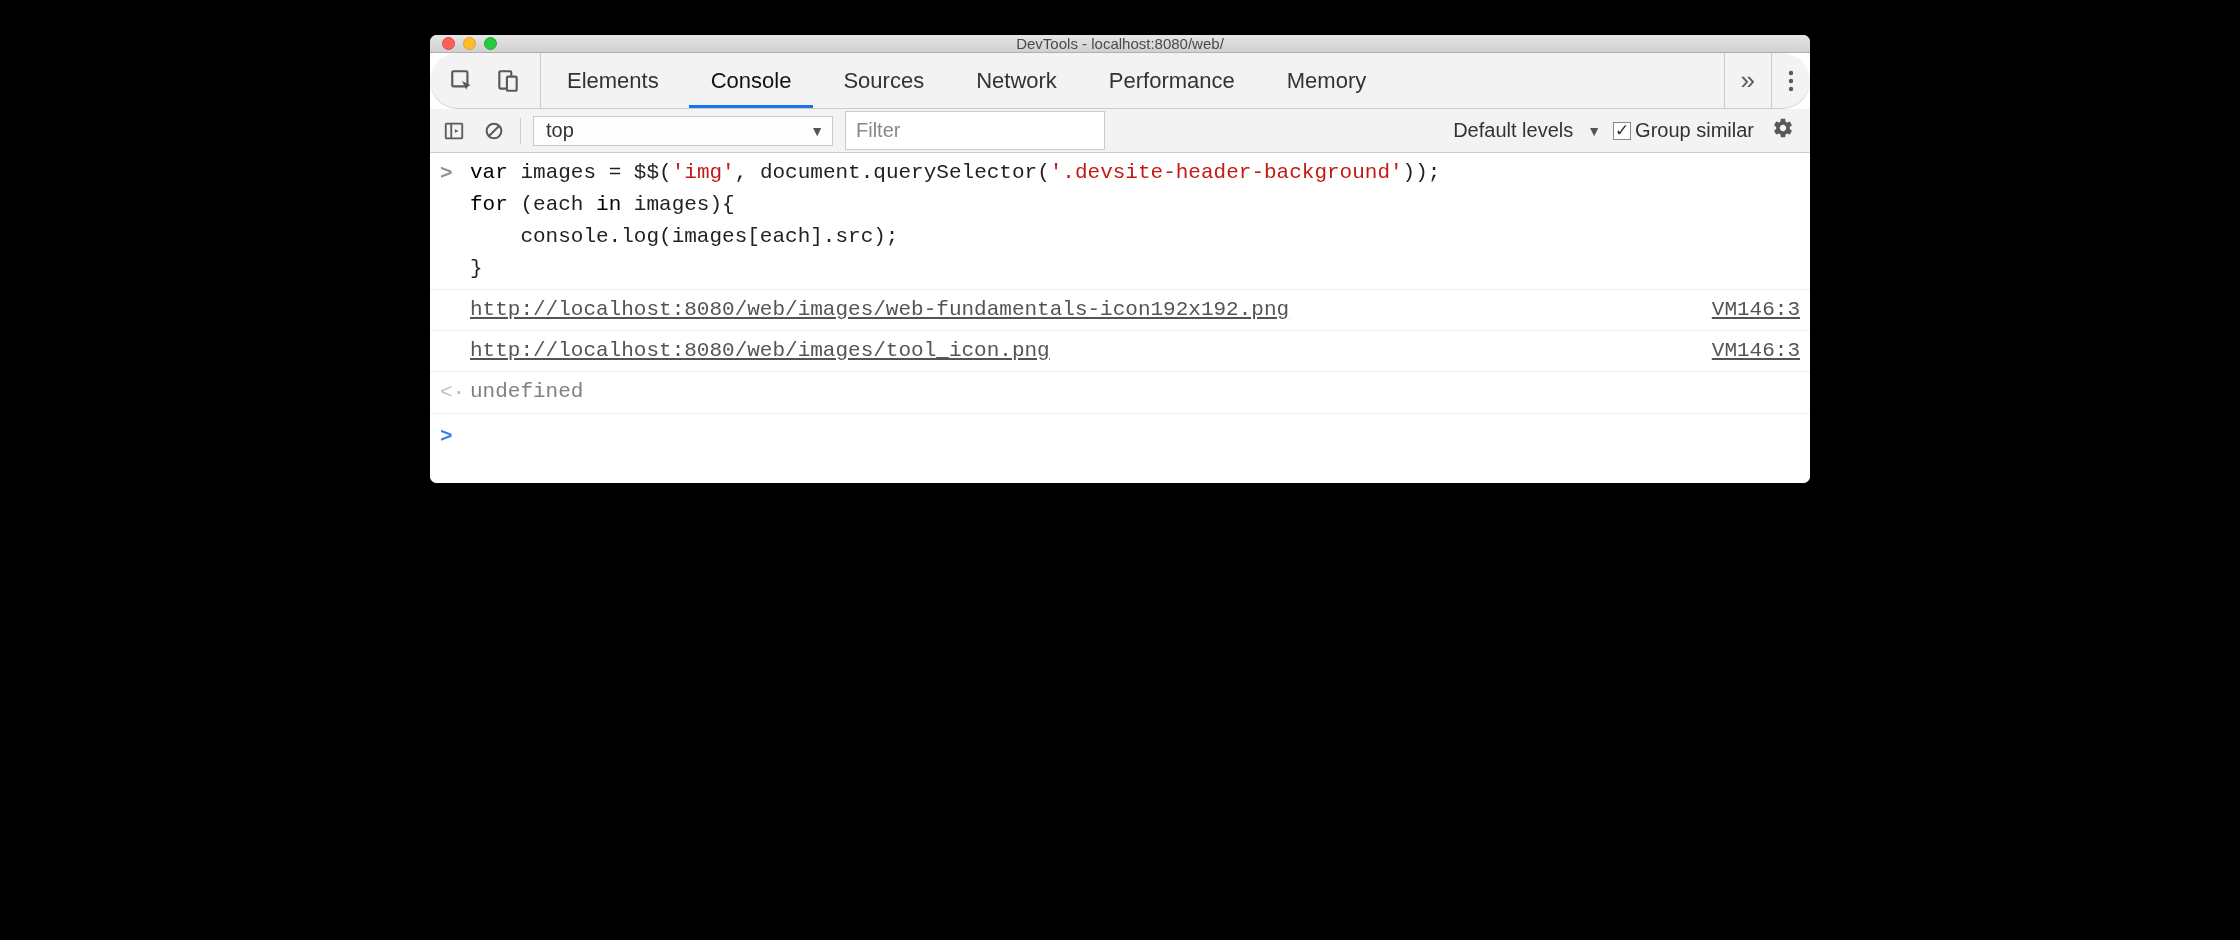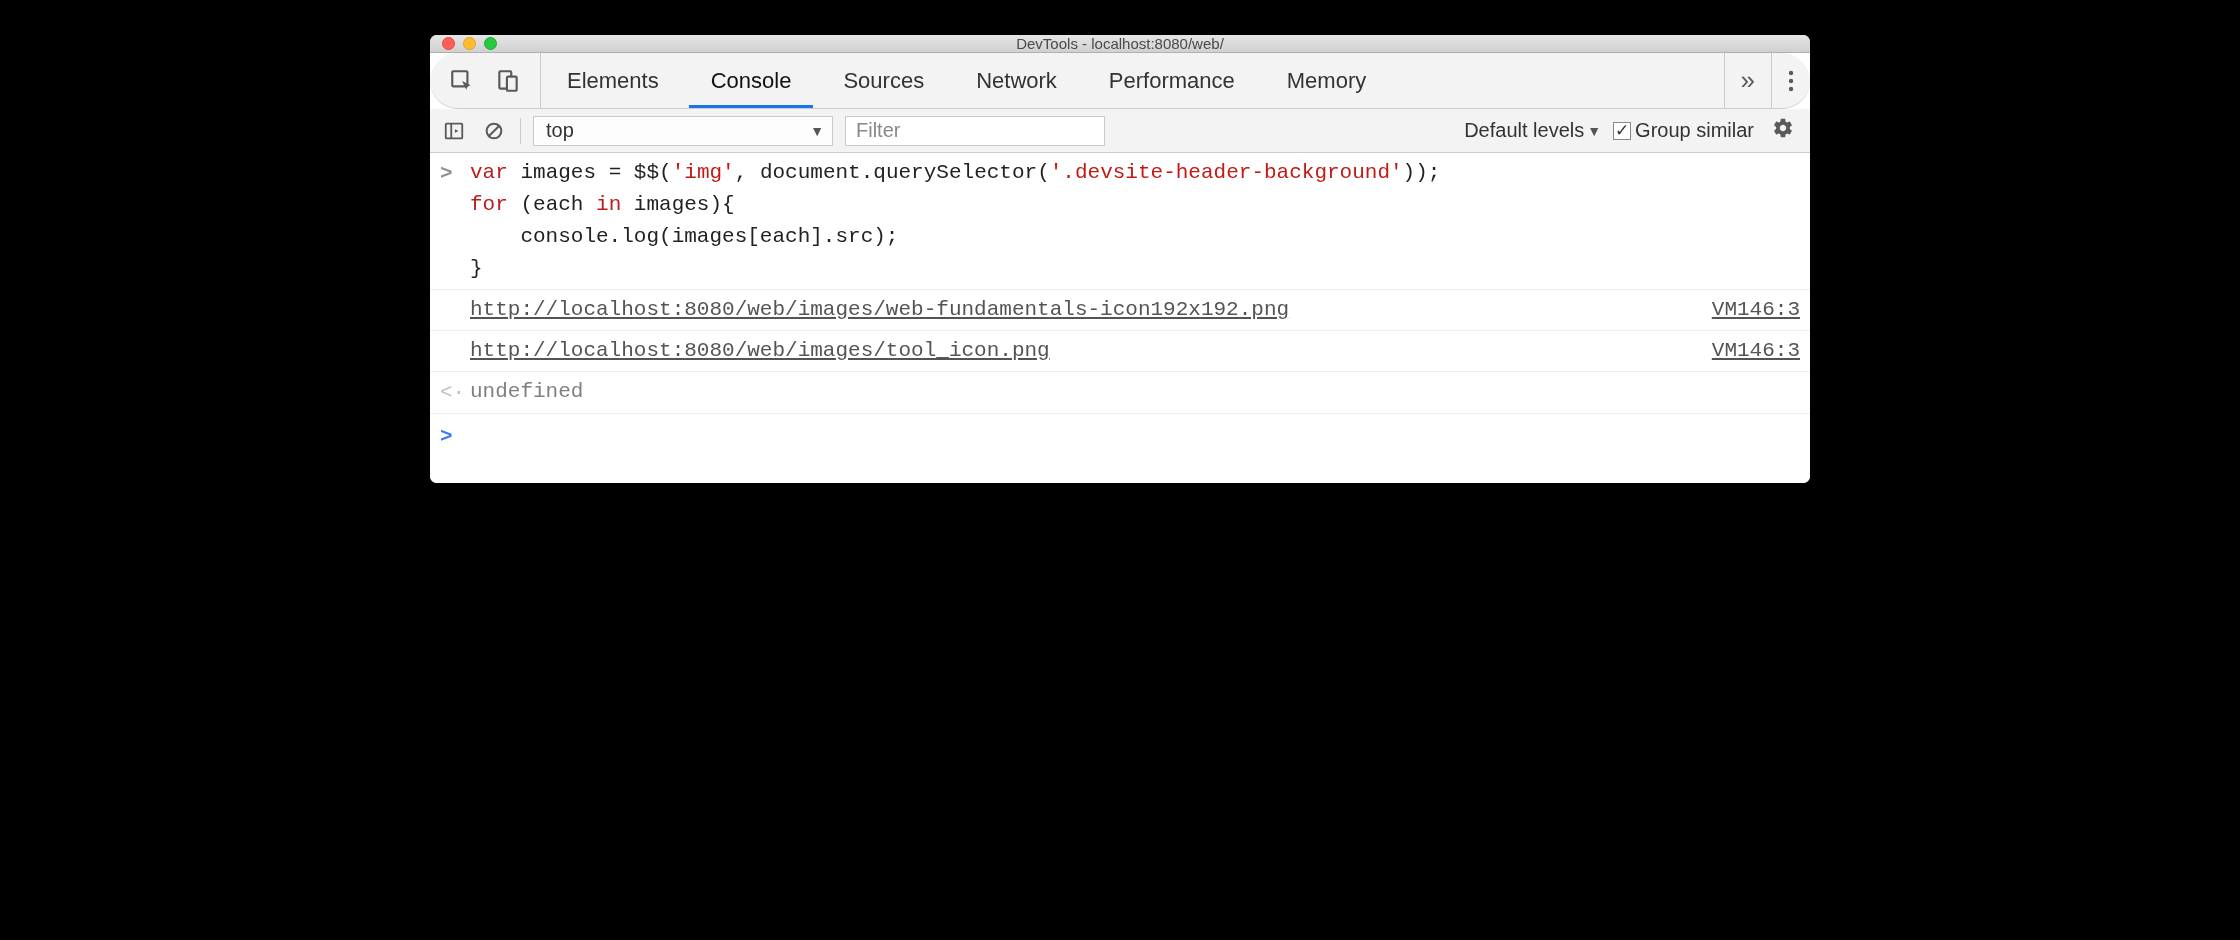--- a/index.html
+++ b/index.html
@@ -108,31 +108,31 @@
   background: #fdfdfd;
   border: 1px solid #cacaca;
   padding: 2px 8px 2px 12px;
   width: 300px;
   height: 30px;
   color: #333;
   cursor: pointer;
 }
 .tri-down { color: #555; font-size: 14px; }
 .filter-input {
-  height: 30px;
+  height: 39px;
   width: 260px;
   border: 1px solid #cacaca;
   background: #fff;
   padding: 0 10px;
   font-size: 20px;
   color: #333;
 }
 .filter-input::placeholder { color: #888; }
 .levels {
-  display: flex; align-items: center; gap: 3px; color: #333; cursor: pointer;
+  display: flex; align-items: center; gap: 14px; color: #333; cursor: pointer;
 }
 .checkbox {
   width: 18px; height: 18px; border: 1px solid #888; background: #fff; position: relative; margin-right: 4px;
 }
 .checkbox.checked::after {
   content: "✓"; position: absolute; top: -3px; left: 1px; font-size: 17px; color: #333;
 }
 .group-similar { display: flex; align-items: center; color: #333; cursor: pointer; }
 .toolbar-spacer { flex: 1; }
 .gear { color: #5a5a5a; cursor: pointer; padding: 0 6px; }
@@ -164,21 +164,21 @@
 }
 .source-link {
   color: #545454;
   text-decoration: underline;
   flex-shrink: 0;
   padding-left: 20px;
   cursor: pointer;
 }
 .url-link { color: #545454; text-decoration: underline; cursor: pointer; }
 .undef { color: #808080; }
-.kw { color: #b91c1c; }
+.kw { color: #000000; }
 .str { color: #c41a16; }
 .pn { color: #222; }
 .prompt-row { padding: 6px 10px 30px; }
 
 .icon-svg { width: 26px; height: 26px; }
 </style>
 </head>
 <body>
 
 <div class="window">

